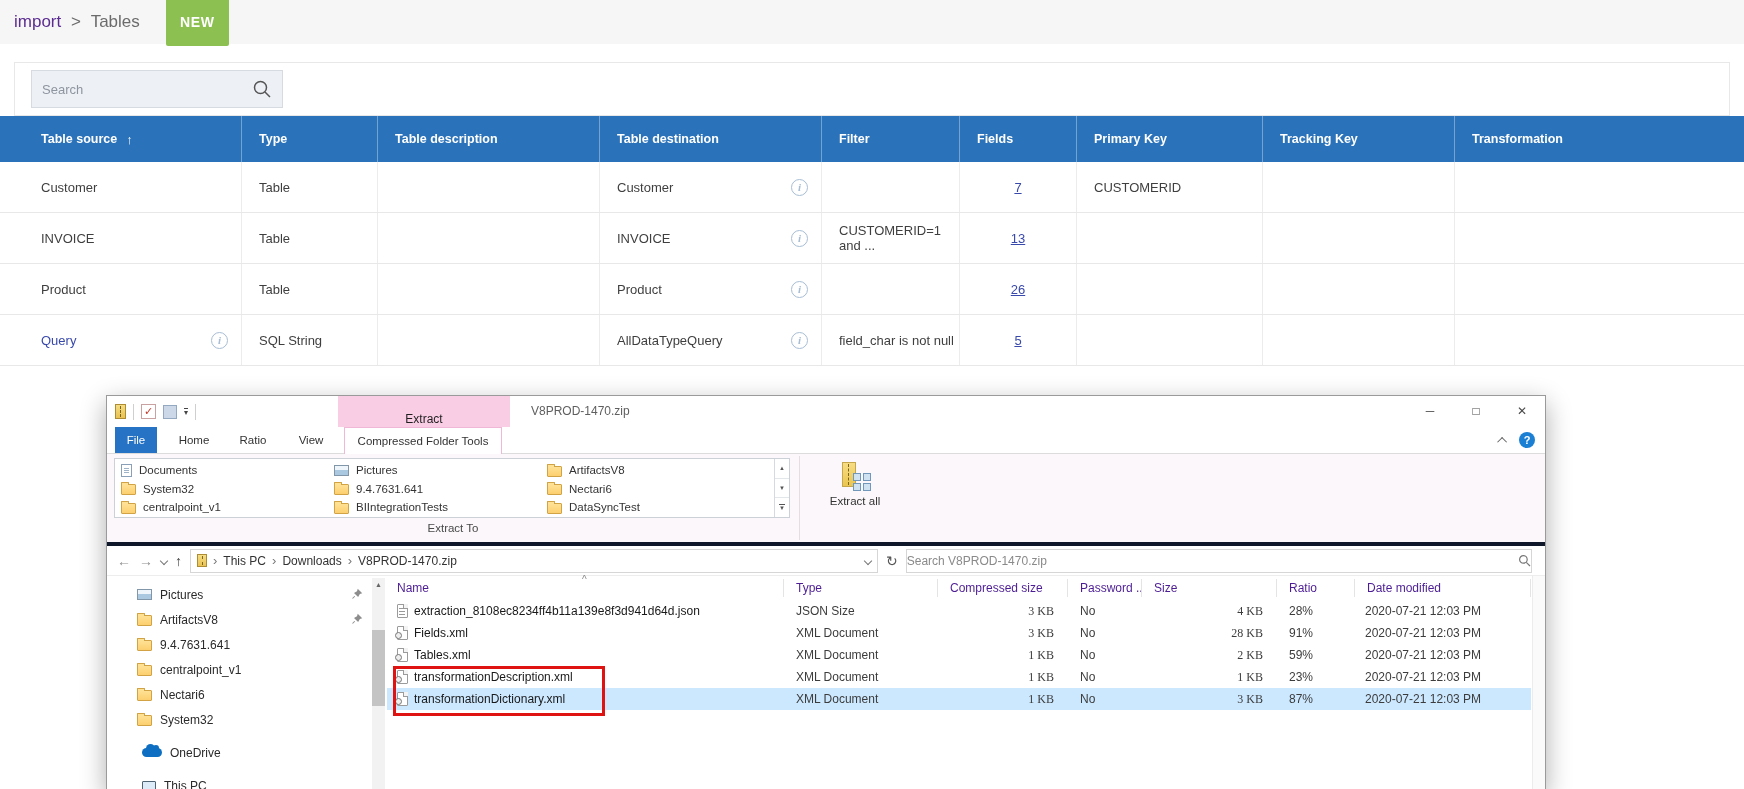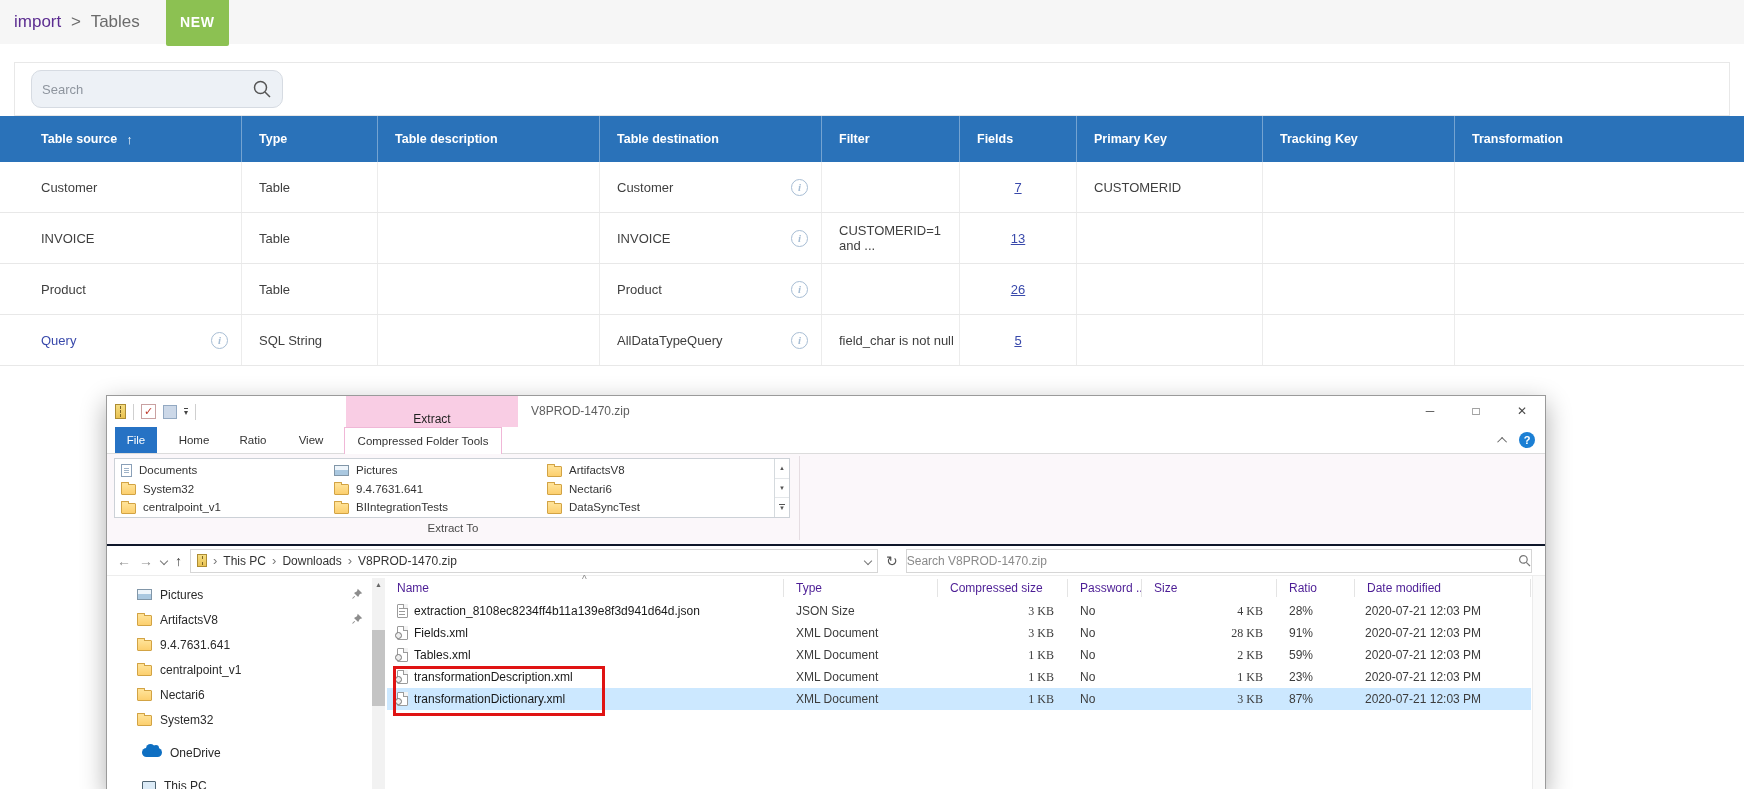--- a/index.html
+++ b/index.html
@@ -10,21 +10,21 @@
   .topbar { height:44px; background:#f6f6f6; display:flex; align-items:center; padding-left:14px; }
   .crumb { font-size:17px; }
   .crumb .sec { color:#5c2d91; }
   .crumb .sep, .crumb .page { color:#6b6b6b; margin-left:5px; }
   .new-btn { margin-left:26px; width:63px; height:48px; background:#8cc152; color:#fff;
     border:none; font-size:14px; font-weight:bold; letter-spacing:.6px; border-radius:2px; cursor:pointer; }
 
   .search-panel { margin:18px 14px 0; border:1px solid #e8e8e8; height:54px;
     display:flex; align-items:center; padding-left:16px; background:#fff; }
   .search-box { width:252px; height:38px; background:#edf1f6; border:1px solid #d6dbe2;
-    border-radius:10px; display:flex; align-items:center; padding:16px 10px; }
+    border-radius:0; display:flex; align-items:center; padding:16px 10px; }
   .search-box input { flex:1; border:none; background:transparent; outline:none;
     font-size:13px; color:#444; font-family:inherit; }
   .search-box input::placeholder { color:#8e959e; }
 
   .tbl { width:100%; }
   .trow, .thead { display:grid;
     grid-template-columns:218px 136px 222px 222px 138px 117px 186px 192px auto;padding-left:24px; }
   .thead { background:#2a72b9; height:46px; }
   .th { color:#fff; font-size:12.5px; font-weight:bold; display:flex; align-items:center;
     padding-left:17px; border-right:1px solid rgba(255,255,255,.35); }
@@ -50,21 +50,21 @@
   .qat { position:absolute; left:8px; top:0; height:31px; display:flex; align-items:center; gap:7px; }
   .qat .vsep { width:1px; height:16px; background:#cfcfcf; }
   .icn-zip { width:11px; height:15px; background:linear-gradient(#f5dd82,#e9c252);
     border:1px solid #ad8c33; position:relative; display:inline-block; flex:none; }
   .icn-zip::before { content:""; position:absolute; left:4px; top:1px; bottom:1px; width:0;
     border-left:1px dashed #7c6423; }
   .icn-check { width:15px; height:15px; border:1px solid #c9a1a1; background:#fff; color:#c0392b;
     font-size:11px; line-height:13px; text-align:center; display:inline-block; }
   .icn-square { width:14px; height:14px; background:#ccd8e8; border:1px solid #93a9c2; display:inline-block; }
   .qat-caret { font-size:8px; color:#444; border-top:1px solid #444; padding-top:1px; line-height:6px; }
-  .ctx-extract { position:absolute; left:239px; top:0; width:172px; height:46px; background:#f9cde4;
+  .ctx-extract { position:absolute; left:231px; top:0; width:172px; height:46px; background:#f9cde4;
     display:flex; align-items:center; justify-content:center; font-size:12px; color:#1f1f1f; }
   .win-title { position:absolute; left:424px; top:0; height:31px; line-height:31px;
     font-size:12px; color:#5f5f5f; }
   .win-ctrls { position:absolute; right:0; top:0; display:flex; }
   .wbtn { width:46px; height:30px; display:flex; align-items:center; justify-content:center;
     font-size:12px; color:#4a4a4a; cursor:pointer; }
 
   .tabsrow { position:relative; height:27px; display:flex; align-items:stretch;
     border-bottom:1px solid #dcdcdc; background:#fff; }
   .tab { display:flex; align-items:center; justify-content:center; font-size:11.5px; color:#333;
@@ -74,21 +74,21 @@
   .tab-share { margin-left:12px; width:48px; }
   .tab-view { margin-left:12px; width:44px; }
   .tab-cft { margin-left:11px; width:158px; background:#fff; border:1px solid #f0b7d7;
     border-bottom:none; margin-bottom:-1px; z-index:1; }
   .tabs-right { margin-left:auto; display:flex; align-items:center; gap:12px; margin-right:10px; }
   .chev-up { width:7px; height:7px; border-left:1.5px solid #666; border-top:1.5px solid #666;
     transform:rotate(45deg) translateY(2px); cursor:pointer; }
   .help-btn { width:16px; height:16px; border-radius:50%; background:#1b7fd4; color:#fff;
     font-size:11px; font-weight:bold; display:flex; align-items:center; justify-content:center; cursor:pointer; }
 
-  .ribbon { position:relative; height:92px; background:#fbf7fa; border-bottom:2px solid #0f172a; }
+  .ribbon { position:relative; height:92px; background:#fbf7fa; border-bottom:4px solid #0f172a; }
   .gallery { position:absolute; left:7px; top:4px; width:676px; height:60px; background:#fff;
     border:1px solid #ccd1d7; display:grid; grid-auto-flow:column;
     grid-template-rows:repeat(3,18.5px); grid-template-columns:repeat(3,213px);
     padding:2px 0 0 6px; }
   .gal-item { display:flex; align-items:center; gap:7px; font-size:11.5px; color:#333; cursor:pointer; }
   .gal-arrows { position:absolute; right:0; top:0; bottom:0; width:15px; border-left:1px solid #d5dade;
     display:flex; flex-direction:column; background:#fff; }
   .gal-arrows span { flex:1; display:flex; align-items:center; justify-content:center;
     font-size:6px; color:#555; cursor:pointer; }
   .gal-arrows span + span { border-top:1px solid #e4e7ea; }
@@ -371,20 +371,32 @@
       <div class="gal-arrows">
         <span>▲</span>
         <span>▼</span>
         <span>
             <i class="ga-more">▼</i>
           </span>
       </div>
     </div>
     <div class="extract-to">Extract To</div>
     <div class="rib-sep"></div>
+    <div class="extract-all">
+      <span class="ea-ic">
+        <span class="ea-zip"></span>
+        <span class="ea-grid">
+            <i></i>
+            <i></i>
+            <i></i>
+            <i></i>
+          </span>
+      </span>
+      <span class="lbl">Extract all</span>
+    </div>
   </div>
 
   <div class="addrrow">
     <span class="nav-ic">←</span>
     <span class="nav-ic">→</span>
     <span class="chev-down"></span>
     <span class="nav-ic nav-up">↑</span>
     <div class="addr-field">
       <span class="icn-zip" style="width:10px;height:13px;"></span>
       <span class="crumb-ch">›</span>

